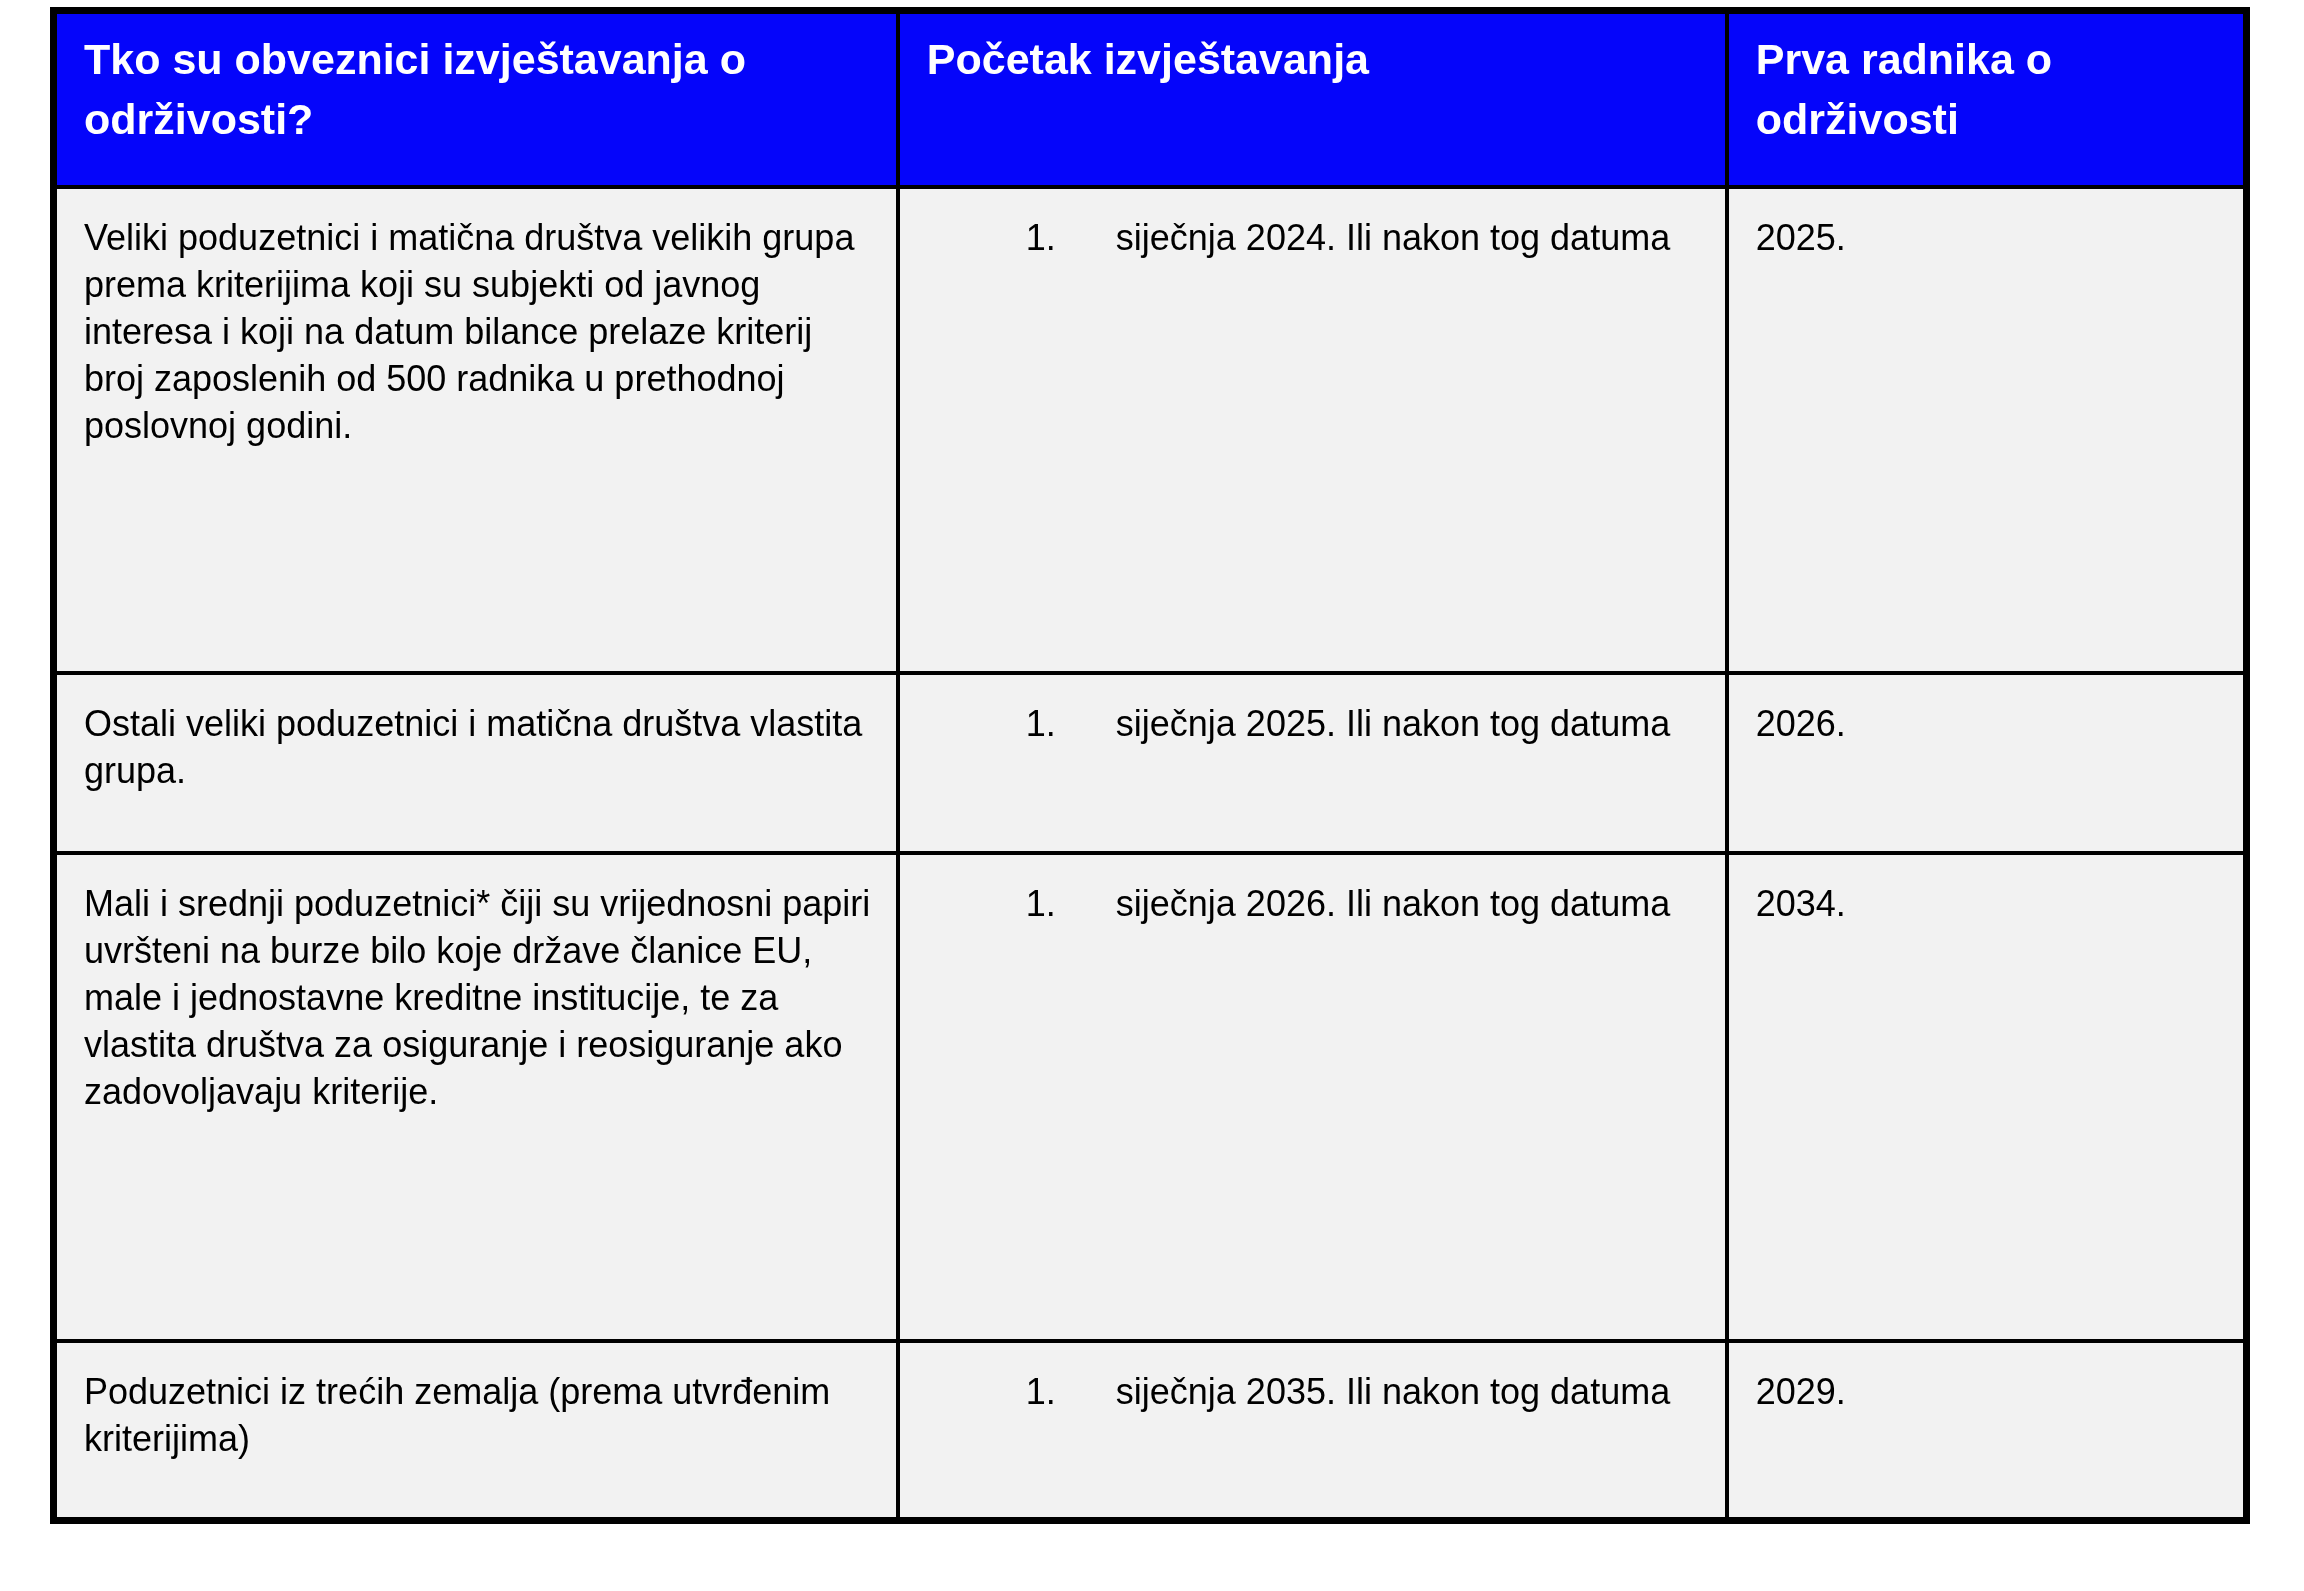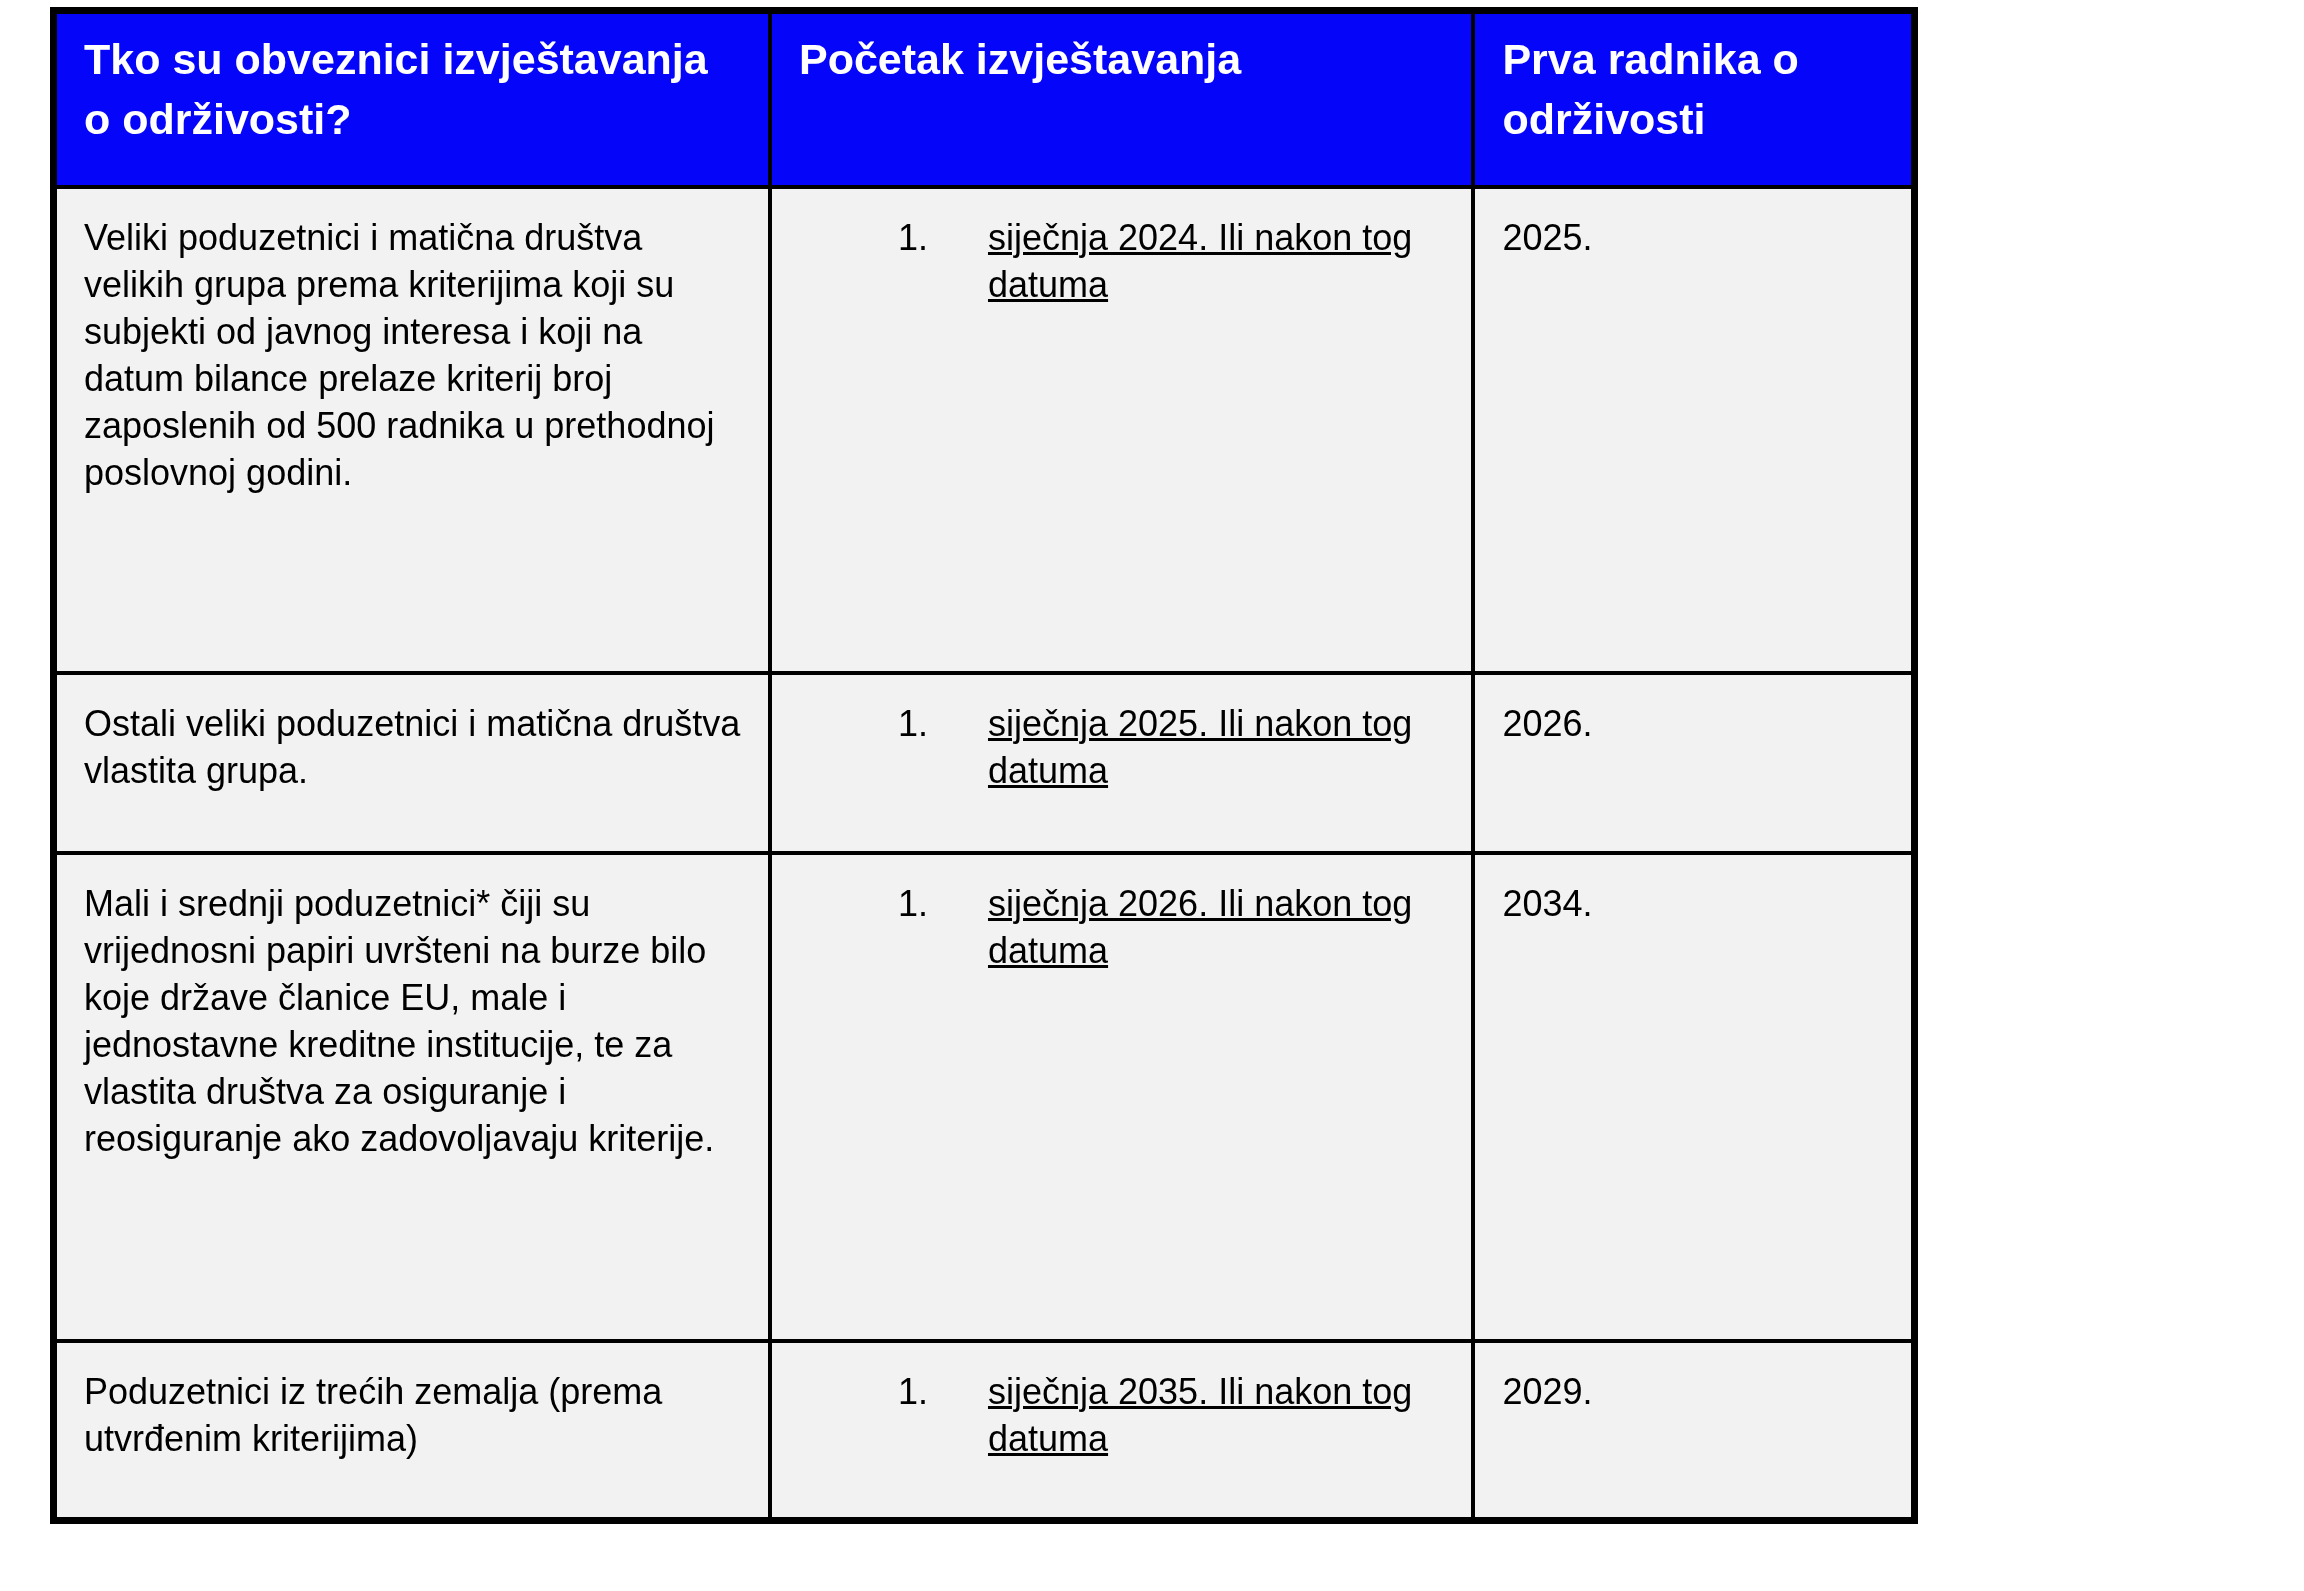--- a/index.html
+++ b/index.html
@@ -13,21 +13,21 @@
   html,body{background:#ffffff;}
   body{
     width:2304px;height:1591px;
     position:relative;
     font-family:"Liberation Sans","DejaVu Sans",sans-serif;
     overflow:hidden;
   }
   table.obligations{
     position:absolute;
     left:50px;top:7.2px;
-    width:1868px;
+    width:2200px;
     border-collapse:collapse;
     table-layout:fixed;
     border:7.2px solid var(--border);
     padding-left:44px;
   }
   col.c-who{width:38.5%;}
   col.c-start{width:37.8%;}
   col.c-pub{width:23.7%;}
   th,td{
     border:4.5px solid var(--border);
@@ -61,21 +61,20 @@
     margin-left:99px;
     align-items:flex-start;
   }
   .start-item .num{
     flex:0 0 90px;
     text-align:left;
   }
   .start-item .txt{
     flex:1 1 auto;
     padding-right:9px;
-    text-decoration:underline;
   }
   td.pub-cell{text-align:left;}
 </style>
 </head>
 <body>
 
 <table class="obligations">
   <colgroup>
     <col class="c-who">
     <col class="c-start">

